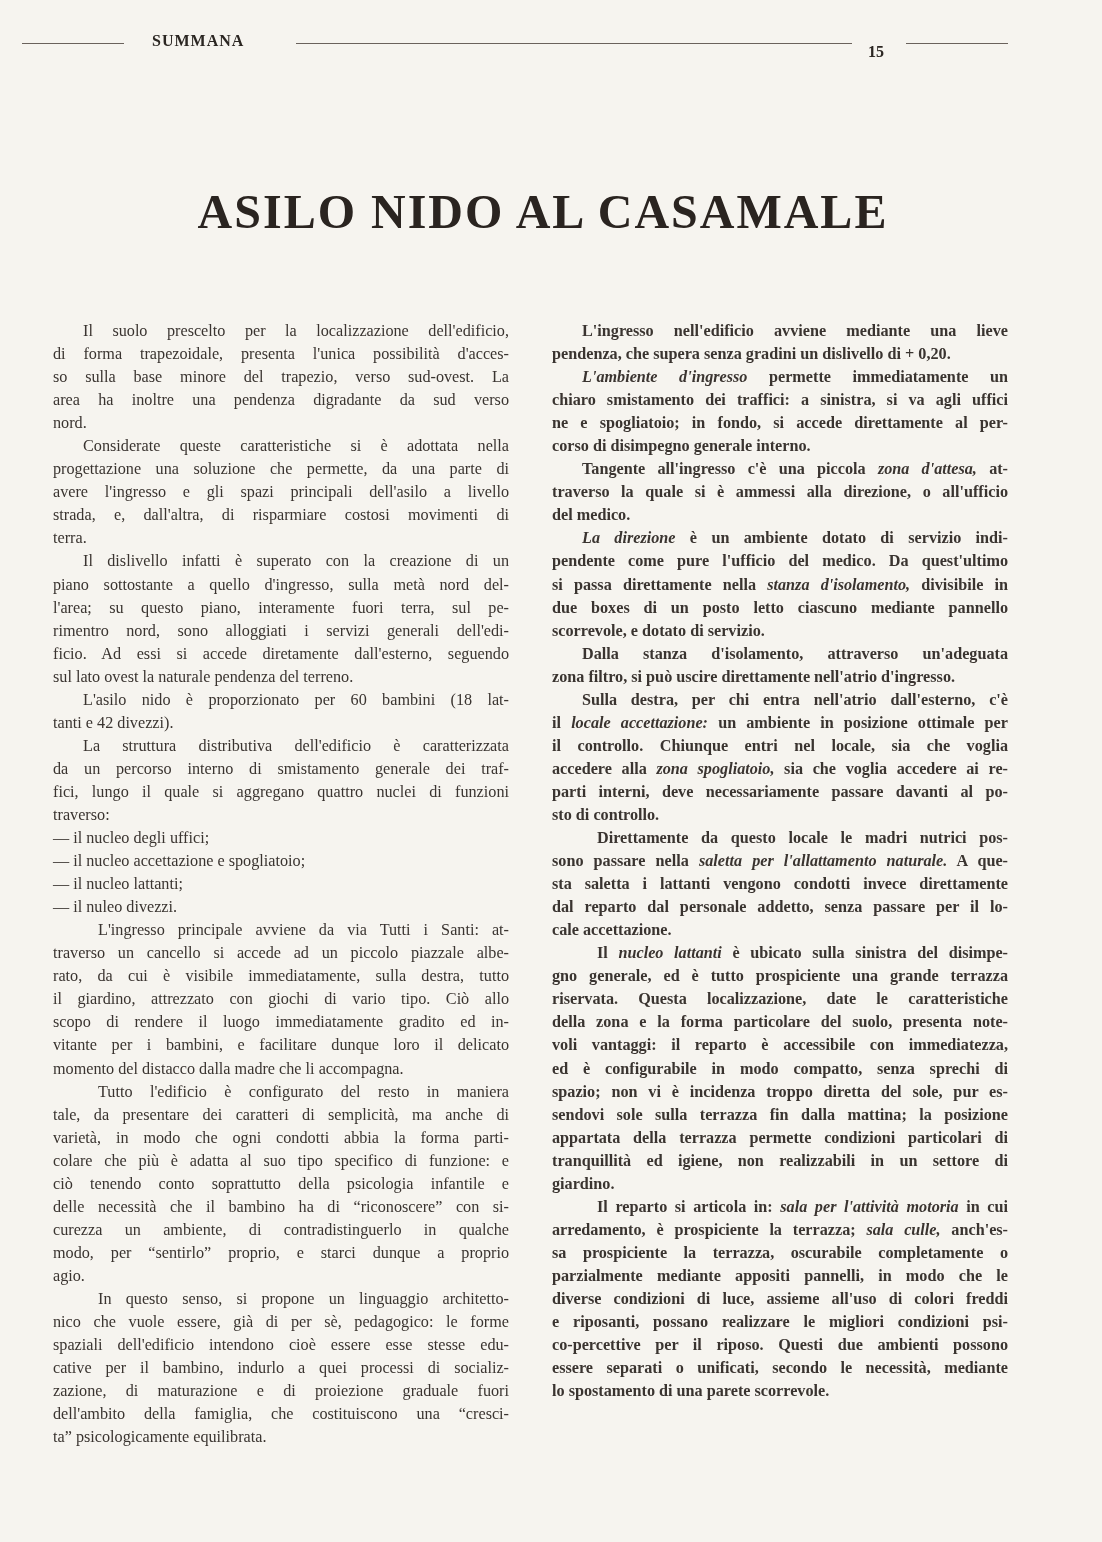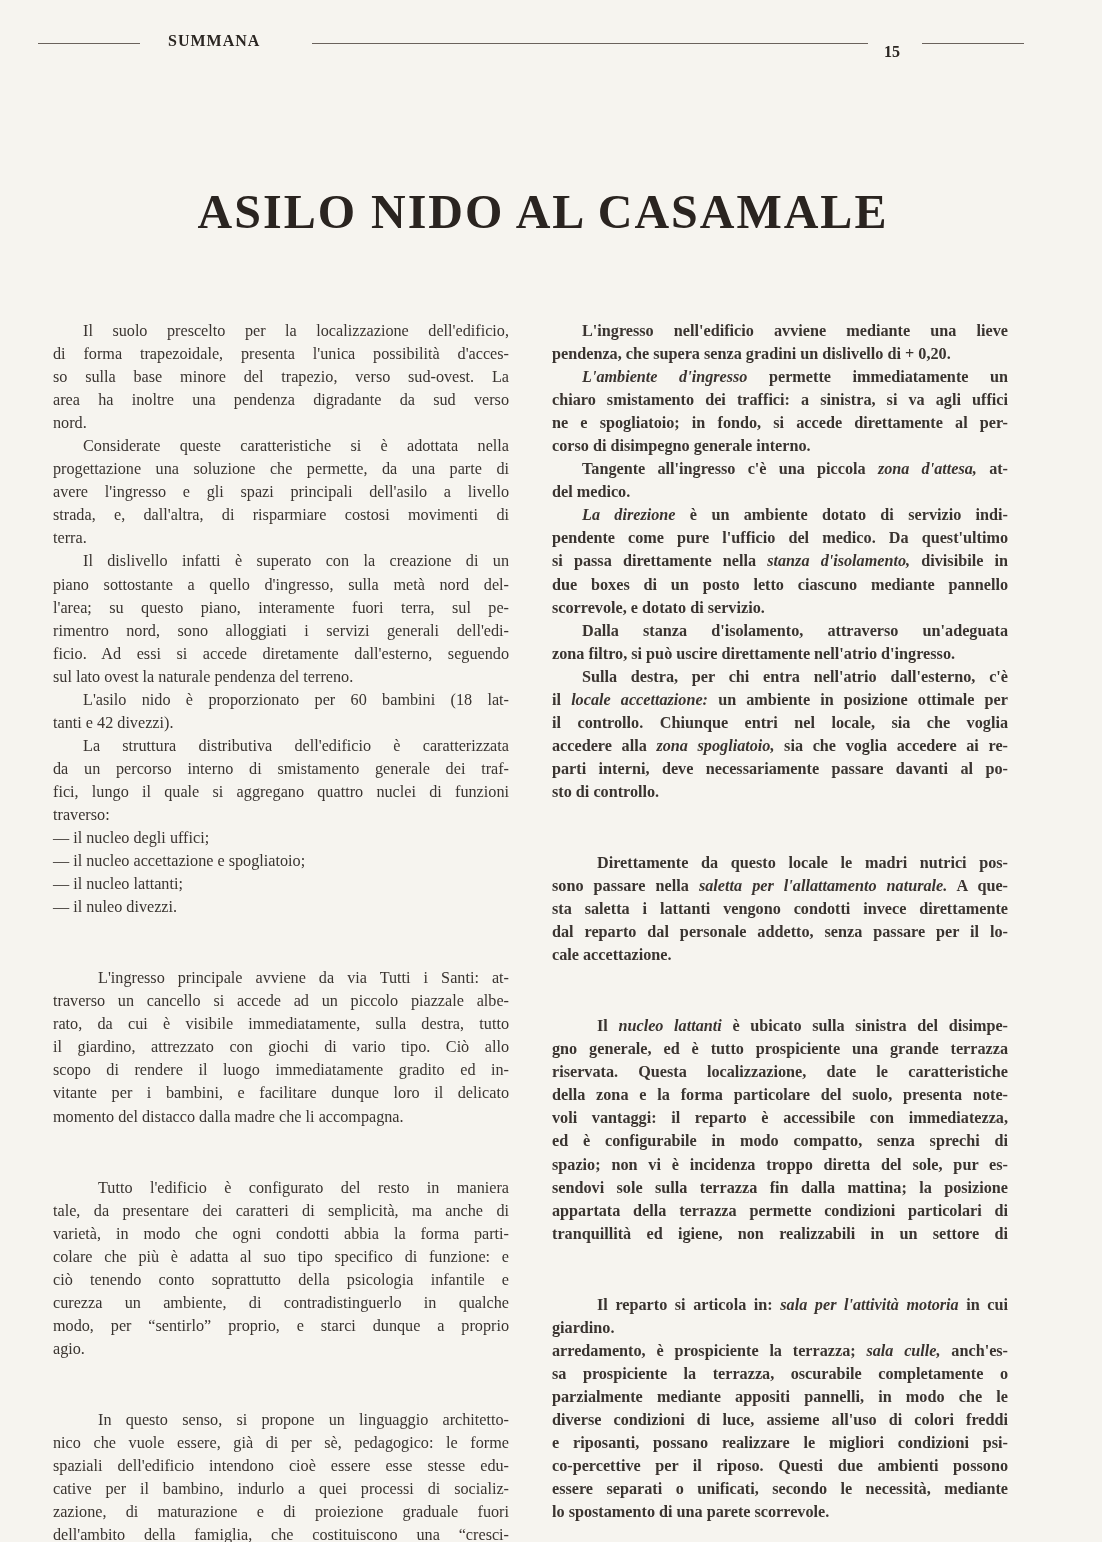--- a/index.html
+++ b/index.html
@@ -4,40 +4,40 @@
 <style>
   html, body { margin: 0; padding: 0; }
   body {
     width: 1102px; height: 1542px; overflow: hidden;
     background: #f6f4ef;
     font-family: "Liberation Serif", "DejaVu Serif", serif;
     color: #3a3430;
     position: relative;
   }
   .running-head {
-    position: absolute; top: 30px; left: 16px; width: 914px; height: 26px;
+    position: absolute; top: 30px; left: 0; width: 914px; height: 26px;
   }
   .rule { position: absolute; top: 13px; height: 1px; background: #6a625c; }
   .head-left { position: absolute; left: 152px; top: 2px; font-weight: bold; font-size: 16px; letter-spacing: 1px; color: #2b2622; }
   .head-right { position: absolute; left: 868px; top: 4px; font-weight: bold; font-size: 16px; color: #2b2622; margin-top: 9px; }
   .title {
     position: absolute; top: 184px; left: 0; width: 1102px; text-align: center;
     font-size: 48px; font-weight: bold; letter-spacing: 2px; color: #2a2420;
     transform: translateX(-8px);
   }
   .col { position: absolute; top: 320px; width: 456px; font-size: 16.2px; }
   .col.left { left: 53px; }
   .col.right { left: 552px; font-weight: bold; }
   .ln {
     display: block; height: 23.05px; line-height: 23.05px;
     text-align: justify; text-align-last: justify; white-space: nowrap; overflow: visible;
   }
   .ln.last { text-align-last: left; }
   .ln.ind { padding-left: 30px; }
-  .ln.ind2 { padding-left: 45px; margin-top: 48px; }
+  .ln.ind2 { padding-left: 45px; }
   .ln i { font-style: italic; }
 </style>
 </head>
 <body>
 
 <div class="running-head">
   <div class="rule" style="left:22px;width:102px;"></div>
   <span class="head-left">SUMMANA</span>
   <div class="rule" style="left:296px;width:556px;"></div>
   <span class="head-right">15</span>
@@ -78,39 +78,41 @@
     <span class="ln">rato, da cui è visibile immediatamente, sulla destra, tutto</span>
     <span class="ln">il giardino, attrezzato con giochi di vario tipo. Ciò allo</span>
     <span class="ln">scopo di rendere il luogo immediatamente gradito ed in-</span>
     <span class="ln">vitante per i bambini, e facilitare dunque loro il delicato</span>
     <span class="ln last">momento del distacco dalla madre che li accompagna.</span>
     <span class="ln ind2">Tutto l'edificio è configurato del resto in maniera</span>
     <span class="ln">tale, da presentare dei caratteri di semplicità, ma anche di</span>
     <span class="ln">varietà, in modo che ogni condotti abbia la forma parti-</span>
     <span class="ln">colare che più è adatta al suo tipo specifico di funzione: e</span>
     <span class="ln">ciò tenendo conto soprattutto della psicologia infantile e</span>
+    <span class="ln">delle necessità che il bambino ha di “riconoscere” con si-</span>
     <span class="ln">curezza un ambiente, di contradistinguerlo in qualche</span>
     <span class="ln">modo, per “sentirlo” proprio, e starci dunque a proprio</span>
     <span class="ln last">agio.</span>
     <span class="ln ind2">In questo senso, si propone un linguaggio architetto-</span>
     <span class="ln">nico che vuole essere, già di per sè, pedagogico: le forme</span>
     <span class="ln">spaziali dell'edificio intendono cioè essere esse stesse edu-</span>
     <span class="ln">cative per il bambino, indurlo a quei processi di socializ-</span>
     <span class="ln">zazione, di maturazione e di proiezione graduale fuori</span>
     <span class="ln">dell'ambito della famiglia, che costituiscono una “cresci-</span>
     <span class="ln last">ta” psicologicamente equilibrata.</span>
   </div>
 <div class="col right">
     <span class="ln ind">L'ingresso nell'edificio avviene mediante una lieve</span>
     <span class="ln last">pendenza, che supera senza gradini un dislivello di + 0,20.</span>
     <span class="ln ind"><i>L'ambiente d'ingresso</i> permette immediatamente un</span>
     <span class="ln">chiaro smistamento dei traffici: a sinistra, si va agli uffici</span>
     <span class="ln">ne e spogliatoio; in fondo, si accede direttamente al per-</span>
     <span class="ln last">corso di disimpegno generale interno.</span>
     <span class="ln ind">Tangente all'ingresso c'è una piccola <i>zona d'attesa,</i> at-</span>
+    <span class="ln">traverso la quale si è ammessi alla direzione, o all'ufficio</span>
     <span class="ln last">del medico.</span>
     <span class="ln ind"><i>La direzione</i> è un ambiente dotato di servizio indi-</span>
     <span class="ln">pendente come pure l'ufficio del medico. Da quest'ultimo</span>
     <span class="ln">si passa direttamente nella <i>stanza d'isolamento,</i> divisibile in</span>
     <span class="ln">due boxes di un posto letto ciascuno mediante pannello</span>
     <span class="ln last">scorrevole, e dotato di servizio.</span>
     <span class="ln ind">Dalla stanza d'isolamento, attraverso un'adeguata</span>
     <span class="ln last">zona filtro, si può uscire direttamente nell'atrio d'ingresso.</span>
     <span class="ln ind">Sulla destra, per chi entra nell'atrio dall'esterno, c'è</span>
     <span class="ln">il <i>locale accettazione:</i> un ambiente in posizione ottimale per</span>
@@ -126,22 +128,22 @@
     <span class="ln ind2">Il <i>nucleo lattanti</i> è ubicato sulla sinistra del disimpe-</span>
     <span class="ln">gno generale, ed è tutto prospiciente una grande terrazza</span>
     <span class="ln">riservata. Questa localizzazione, date le caratteristiche</span>
     <span class="ln">della zona e la forma particolare del suolo, presenta note-</span>
     <span class="ln">voli vantaggi: il reparto è accessibile con immediatezza,</span>
     <span class="ln">ed è configurabile in modo compatto, senza sprechi di</span>
     <span class="ln">spazio; non vi è incidenza troppo diretta del sole, pur es-</span>
     <span class="ln">sendovi sole sulla terrazza fin dalla mattina; la posizione</span>
     <span class="ln">appartata della terrazza permette condizioni particolari di</span>
     <span class="ln">tranquillità ed igiene, non realizzabili in un settore di</span>
+    <span class="ln last">giardino.</span>
     <span class="ln ind2">Il reparto si articola in: <i>sala per l'attività motoria</i> in cui</span>
-    <span class="ln last">giardino.</span>
     <span class="ln">arredamento, è prospiciente la terrazza; <i>sala culle,</i> anch'es-</span>
     <span class="ln">sa prospiciente la terrazza, oscurabile completamente o</span>
     <span class="ln">parzialmente mediante appositi pannelli, in modo che le</span>
     <span class="ln">diverse condizioni di luce, assieme all'uso di colori freddi</span>
     <span class="ln">e riposanti, possano realizzare le migliori condizioni psi-</span>
     <span class="ln">co-percettive per il riposo. Questi due ambienti possono</span>
     <span class="ln">essere separati o unificati, secondo le necessità, mediante</span>
     <span class="ln last">lo spostamento di una parete scorrevole.</span>
   </div>
 

